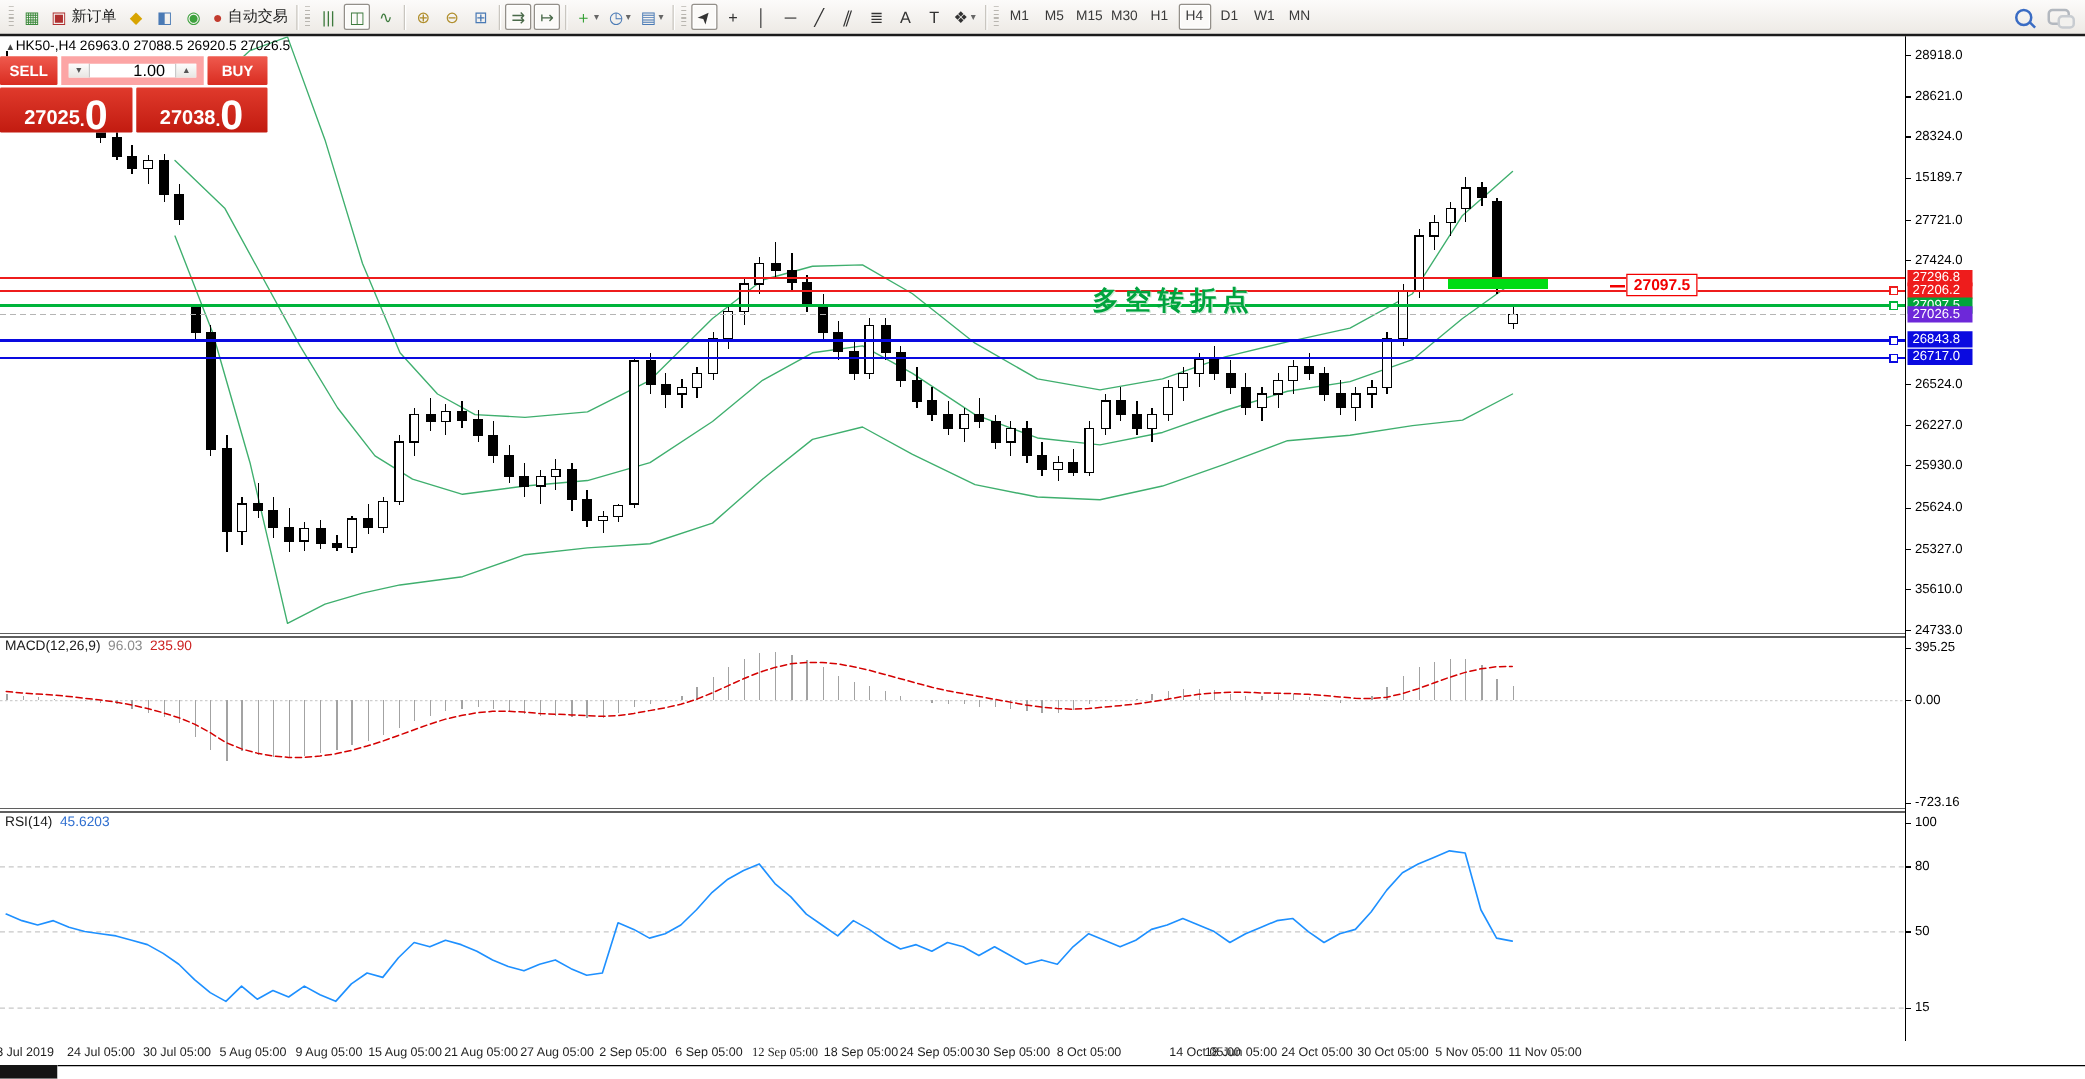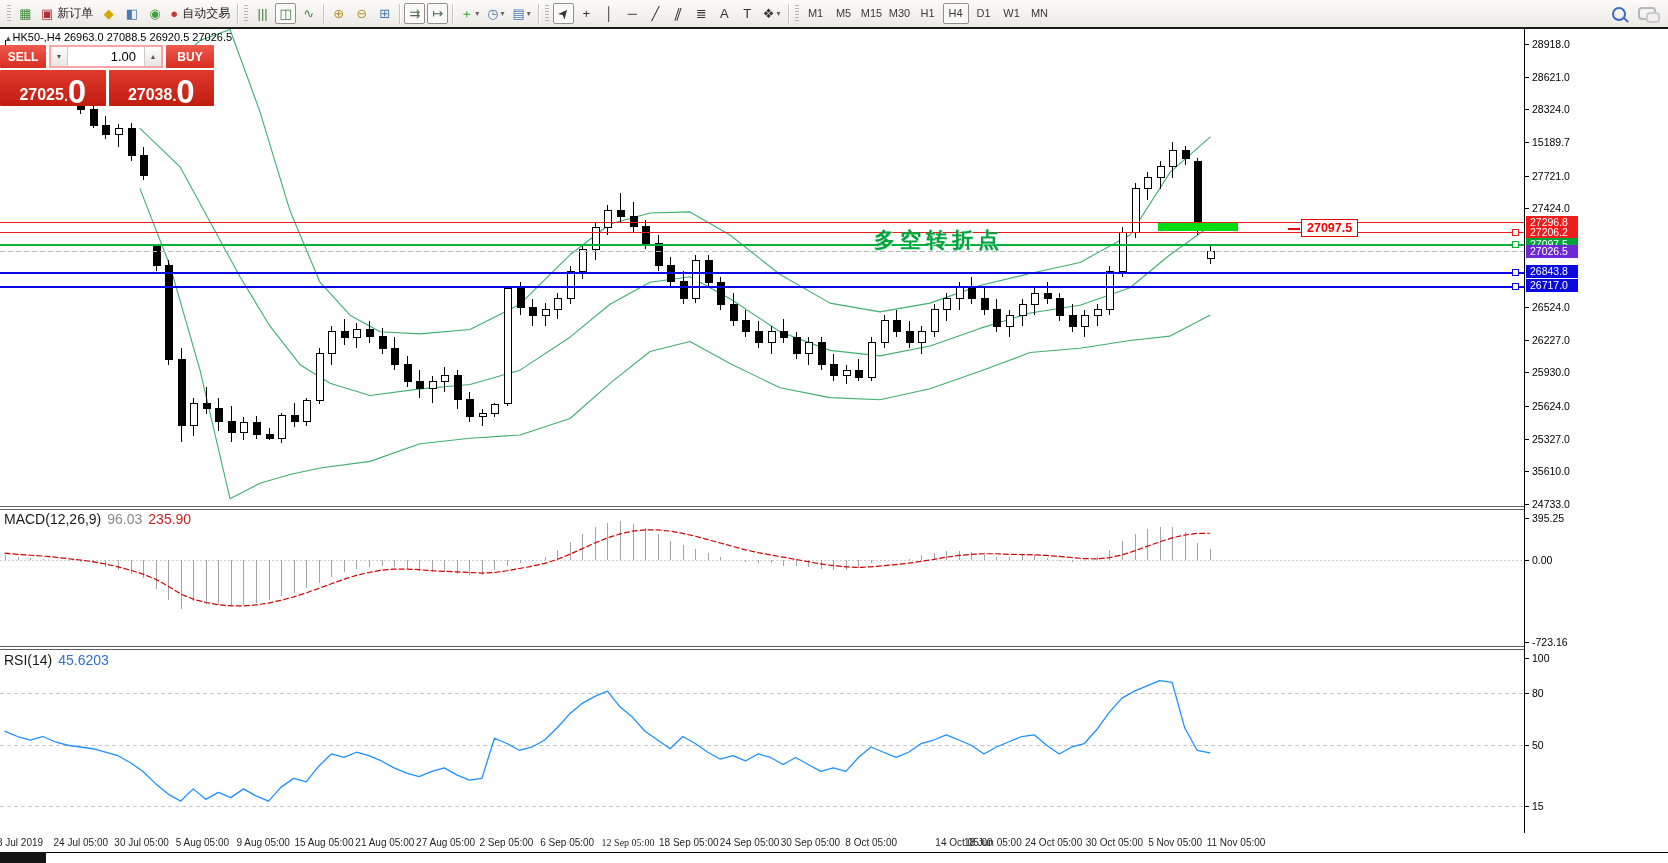--- a/index.html
+++ b/index.html
@@ -34,33 +34,33 @@
   .ovl{position:absolute;z-index:3;}
   .quote-line{left:6px;top:31px;font-size:11px;color:#000;white-space:nowrap;}
   .quote-line .mk{color:#444;font-size:9px;margin-right:2px;}
 
   .trade-widget{left:0;top:45px;width:214px;background:#fff;}
   .tw-row1{display:flex;align-items:stretch;height:23px;gap:3px;}
   .tw-btn{flex:0 0 auto;display:flex;align-items:center;justify-content:center;color:#fff;
     font-size:12px;font-weight:bold;background:linear-gradient(#ef5a4e,#d92c20);border-radius:1px;}
   .sell-btn{width:46px;}
   .buy-btn{width:48px;}
-  .vol-box{flex:1;display:flex;border:2px solid #fca5a5;background:#fff;box-sizing:border-box;}
+  .vol-box{flex:1;display:flex;border:6px solid #fca5a5;background:#fff;box-sizing:border-box;}
   .vol-step{width:16px;display:flex;align-items:center;justify-content:center;font-size:7px;color:#555;background:linear-gradient(#fdfdfd,#e8e6e2);border:0;}
   .vol-step.left{border-right:1px solid #c9c9c9;}
   .vol-step.right{border-left:1px solid #c9c9c9;}
   .vol-value{flex:1;display:flex;align-items:center;justify-content:flex-end;padding-right:8px;font-size:13px;color:#000;}
   .tw-row2{display:flex;gap:3px;margin-top:2px;height:36px;}
   .price-box{flex:1;display:flex;align-items:flex-end;justify-content:center;color:#fff;
     background:linear-gradient(#e03a2c,#c21b10);padding-bottom:1px;border-radius:1px;}
   .pr-small{font-size:16px;font-weight:bold;line-height:1;padding-bottom:2px;}
   .pr-dot{font-size:14px;font-weight:bold;line-height:1;padding-bottom:2px;}
   .pr-big{font-size:33px;font-weight:bold;line-height:.82;}
 
-  .macd-label,.rsi-label{font-size:14px;color:#1a1a1a;white-space:nowrap;}
+  .macd-label,.rsi-label{font-size:11px;color:#1a1a1a;white-space:nowrap;}
   .macd-label{left:4px;top:511px;}
   .rsi-label{left:4px;top:652px;}
   .ind-v1{color:#8a8a8a;margin-left:6px;}
   .ind-v2{color:#cc2222;margin-left:6px;}
   .ind-vb{color:#2f6fd0;margin-left:6px;}
 
   .right-axis{left:1524px;top:29px;width:144px;height:824px;}
   .ax-label{position:absolute;left:8px;font-size:10.5px;color:#000;white-space:nowrap;}
   .ax-tag{position:absolute;left:2px;width:52px;height:13px;line-height:13px;font-size:10.5px;
     color:#fff;padding-left:4px;box-sizing:border-box;white-space:nowrap;}

